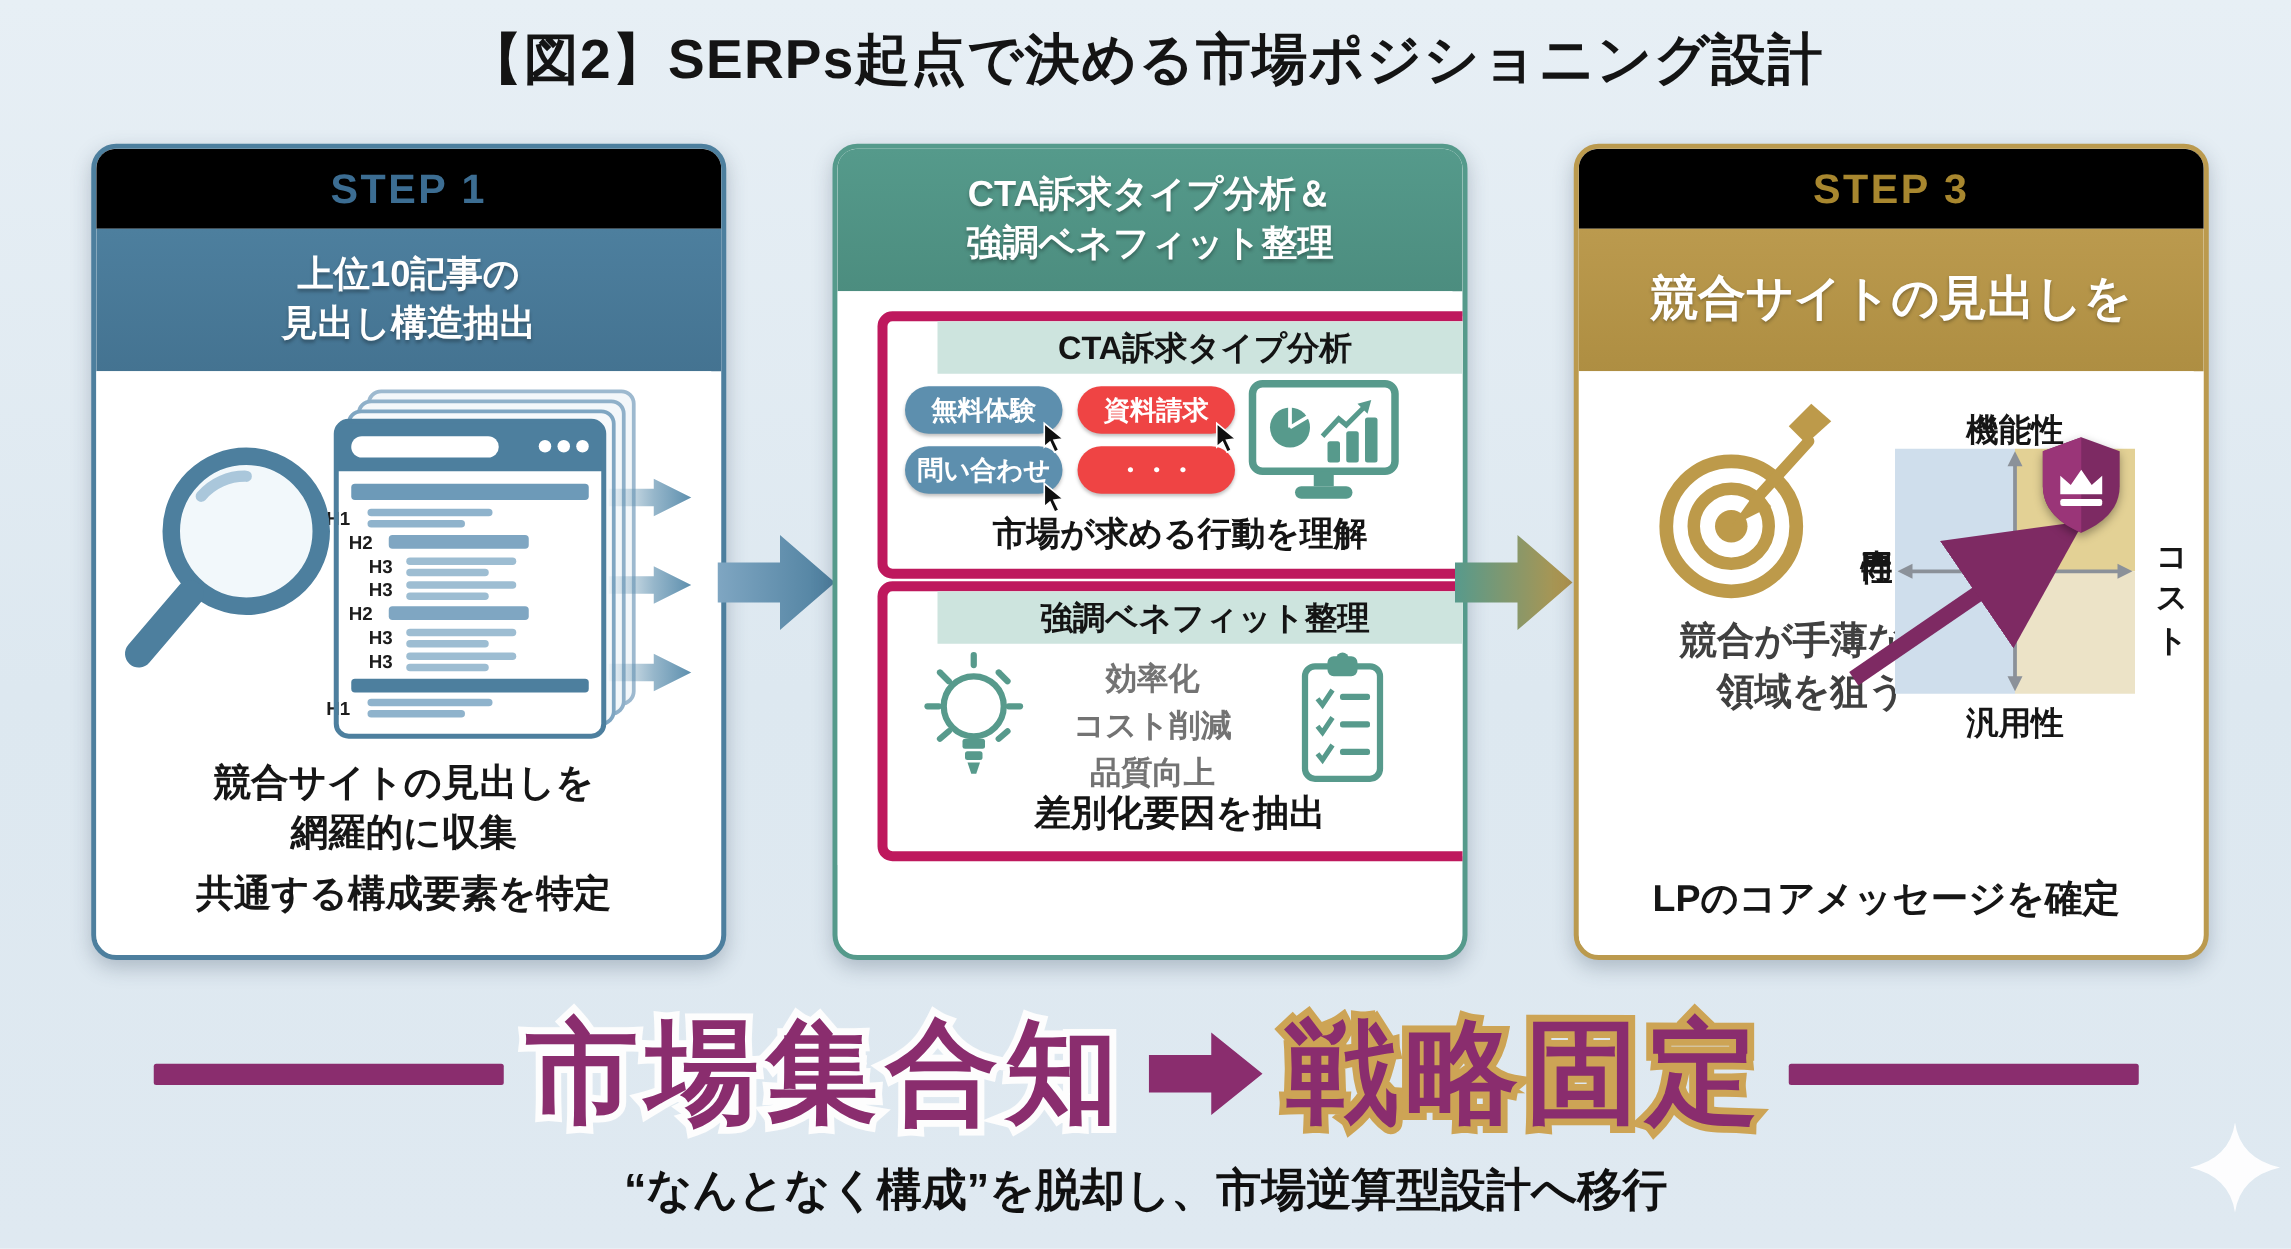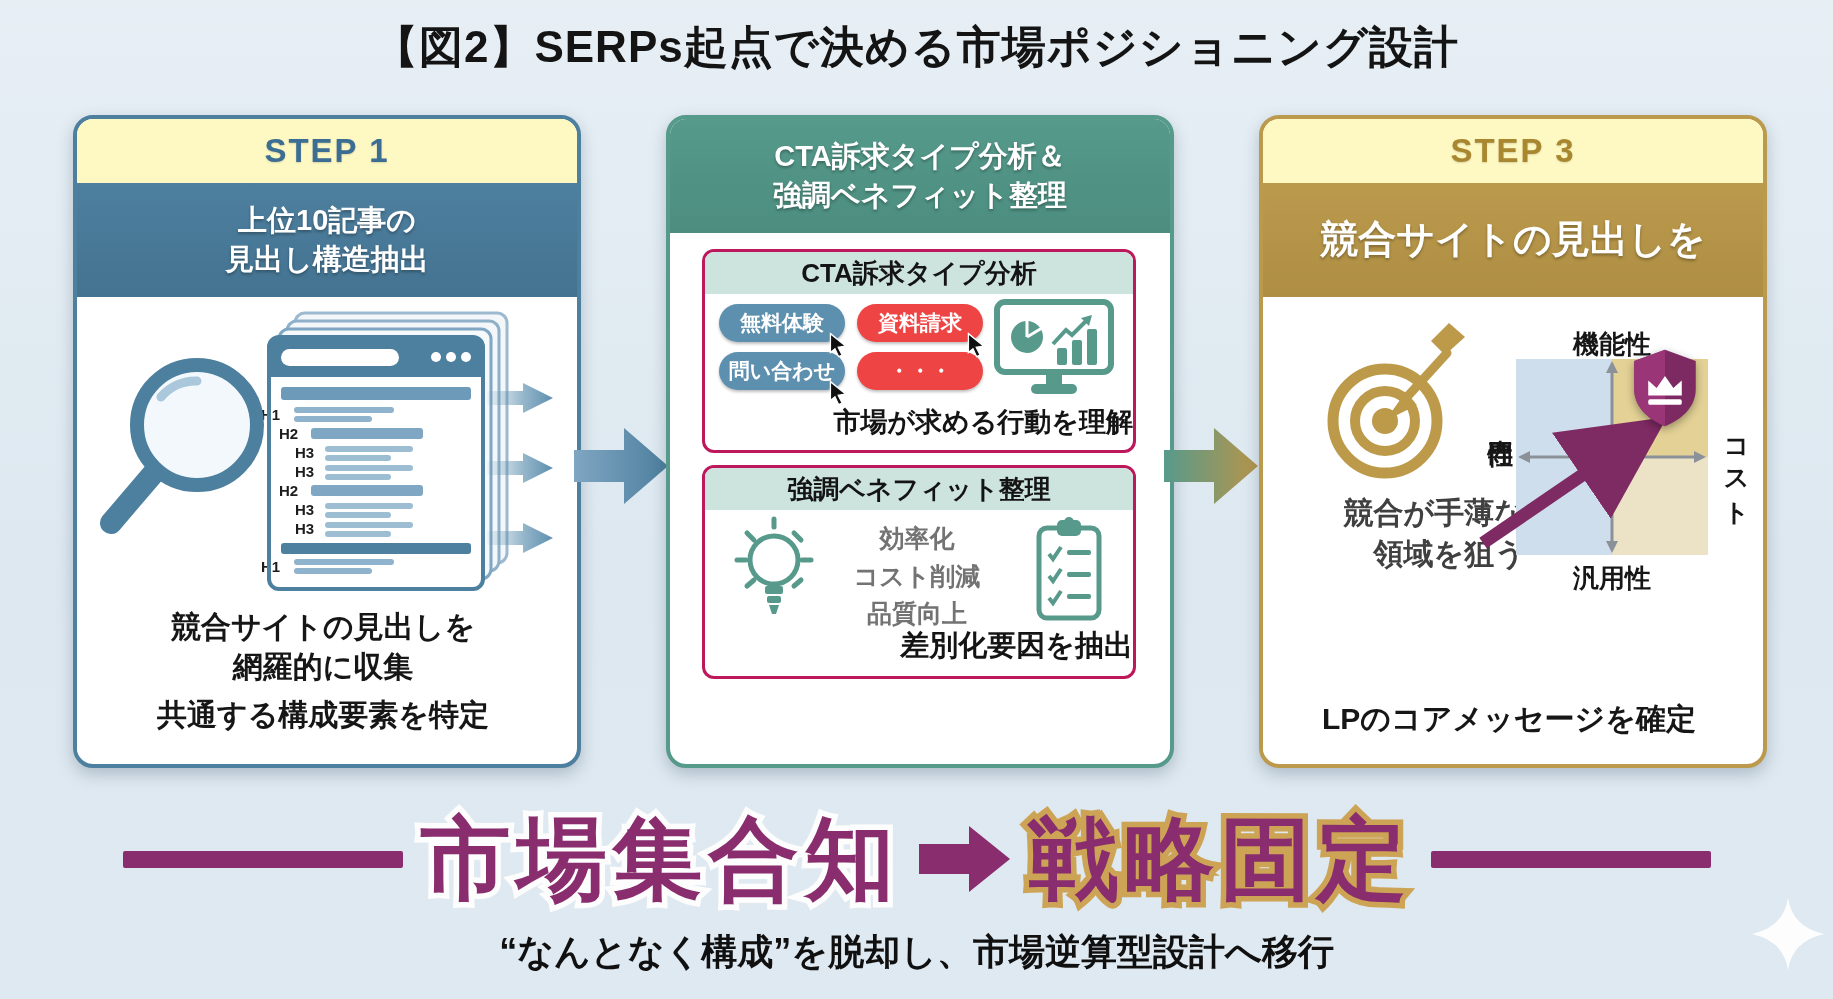--- a/index.html
+++ b/index.html
@@ -19,55 +19,55 @@
     position:absolute;top:115px;width:500px;height:645px;background:#fff;
     border:4px solid var(--c);border-radius:20px;overflow:hidden;
     box-shadow:0 6px 16px rgba(50,70,90,.28);
   }
   .card.s1{--c:#4d7f9e;--cd:#447391;--lbl:#3c6d92;left:73px;}
   .card.s2{--c:#559a8b;--cd:#4c8d7f;--lbl:#3e8a77;left:666px;}
   .card.s3{--c:#bb9a4e;--cd:#ae8e42;--lbl:#a8872f;left:1259px;}
   .card-label{
     height:64px;display:flex;align-items:center;justify-content:center;
     font-size:33px;font-weight:800;letter-spacing:2px;color:var(--lbl);
-    background:#fef9c3;text-shadow:0 1px 2px rgba(0,0,0,.15);
+    background:#000000;text-shadow:0 1px 2px rgba(0,0,0,.15);
   }
   .card-heading{
     height:114px;display:flex;flex-direction:column;align-items:center;justify-content:center;
     background:linear-gradient(180deg,var(--c),var(--cd));
     color:#fff;font-size:29px;font-weight:800;line-height:1.35;text-align:center;
     text-shadow:0 2px 3px rgba(0,0,0,.3);
   }
   .card.s3 .card-heading{font-size:38px;}
   .card-body{position:relative;width:492px;height:459px;background:#fff;}
   .note{position:absolute;left:0;width:100%;text-align:center;font-weight:800;color:#161616;}
   .note-a{top:310px;font-size:30px;line-height:1.34;}
   .note-b{top:398px;font-size:30px;}
   .s3 .note-a{top:316px;}
   .s3 .note-b{top:402px;}
   
   .subbox{
-    position:absolute;left:32px;width:428px;border:3px solid #be185d;border-radius:12px;
-    background:#fff;overflow:hidden;
+    position:absolute;left:32px;width:428px;border:8px solid #be185d;border-radius:12px;
+    background:#fff;overflow:hidden;padding-left:40px;
   }
   .subbox .sb-header{
     height:42px;background:#cde4de;display:flex;align-items:center;justify-content:center;
     font-size:26px;font-weight:800;color:#141414;
   }
   .box-cta{top:16px;height:198px;}
   .box-benefit{top:232px;height:208px;}
   .pill{
     position:absolute;width:126px;height:38px;border-radius:19px;color:#fff;
     display:flex;align-items:center;justify-content:center;font-size:21px;font-weight:700;
     box-shadow:0 2px 3px rgba(0,0,0,.25);
   }
   .pill.blue{background:#5d8fae;}
   .pill.teal{background:#ef4444;}
   .cursor{position:absolute;width:26px;height:26px;z-index:4;}
-  .sb-caption{position:absolute;left:0;width:100%;text-align:right;font-weight:800;color:#141414;}
+  .sb-caption{position:absolute;left:0;width:100%;text-align:center;font-weight:800;color:#141414;}
   .cta-caption{top:152px;font-size:27px;}
   .benefit-caption{top:158px;font-size:29px;}
   .benefit-list{
     position:absolute;left:116px;top:52px;width:192px;text-align:center;
     font-size:25px;font-weight:800;line-height:1.5;color:#737373;
   }
   
   .quad{position:absolute;left:253px;top:62px;width:192px;height:196px;}
   .q{position:absolute;width:96px;height:98px;}
   .q.tl{left:0;top:0;background:#cfdeec;}

